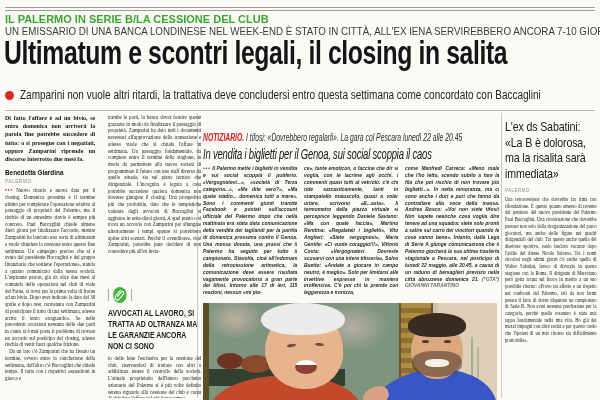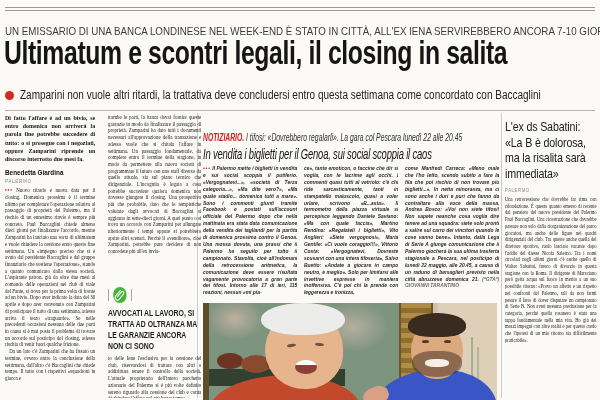--- a/index.html
+++ b/index.html
@@ -118,20 +118,21 @@
   .int-headline { font-size:13.5px; line-height:15.5px; font-weight:400; letter-spacing:-0.2px;
                   color:#1a1a1a; }
   .int-dateline { margin-top:6px; }
 </style>
 </head>
 <body>
 
 <div class="page">
 
   <div class="top-rules"></div>
+  <div class="kicker">IL PALERMO IN SERIE B/LA CESSIONE DEL CLUB</div>
   <div class="subkicker">UN EMISSARIO DI UNA BANCA LONDINESE NEL WEEK-END È STATO IN CITTÀ, ALL'EX IENA SERVIREBBERO ANCORA 7-10 GIORNI</div>
   <h1 class="headline">Ultimatum e scontri legali, il closing in salita</h1>
   <div class="standfirst">
     <span class="dot"></span>
     <span class="sftext">Zamparini non vuole altri ritardi, la trattativa deve concludersi entro questa settimana come concordato con Baccaglini</span>
   </div>
   <div class="hairline" id="hl-main"></div>
   <div class="vrule" id="vr1"></div>
   <div class="vrule" id="vr2"></div>
 

